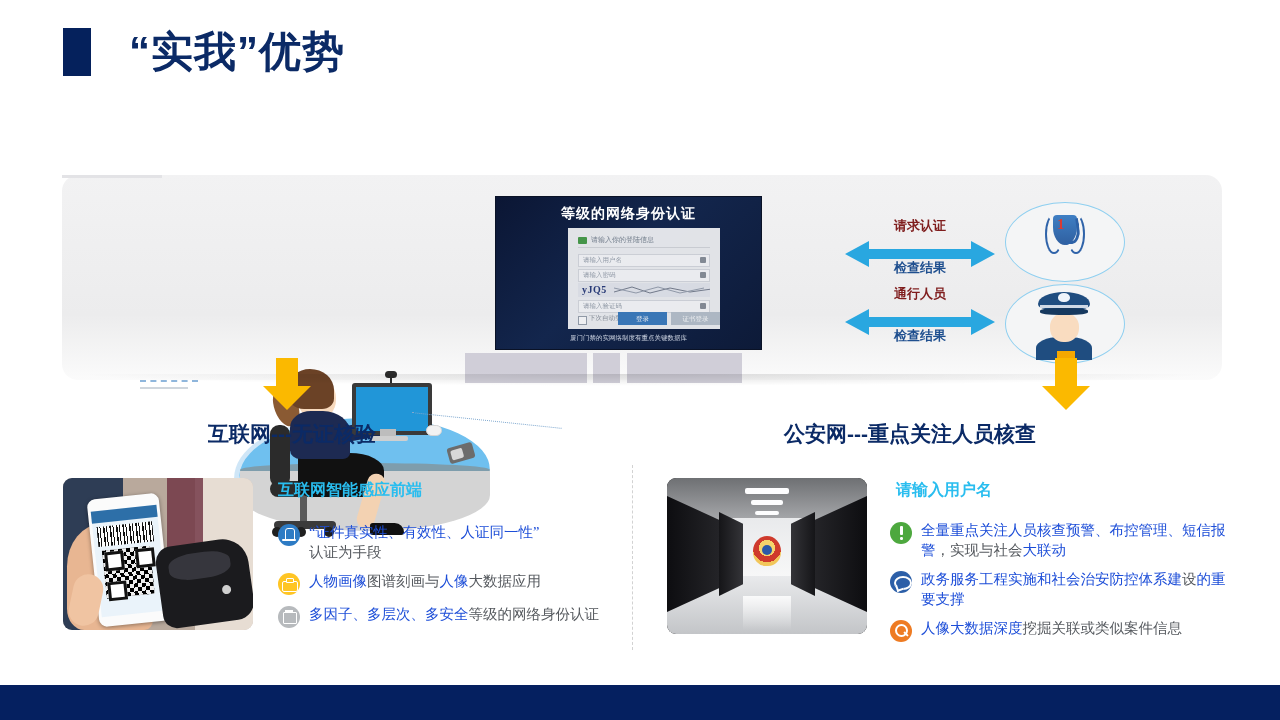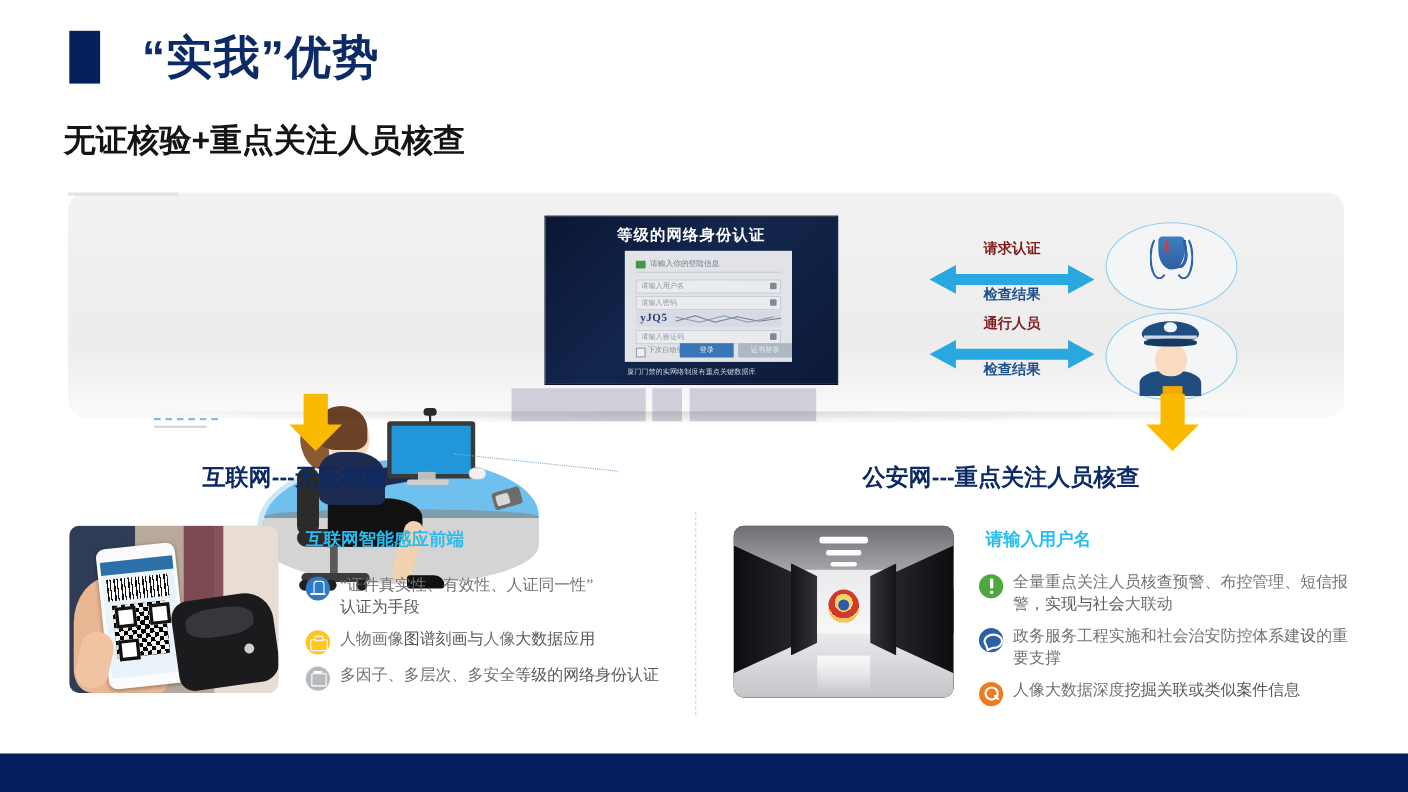--- a/index.html
+++ b/index.html
@@ -288,21 +288,21 @@
     border-left:24px solid transparent;border-right:24px solid transparent;
     border-top:24px solid #FBB900;
   }
   .da1{left:263px;top:358px;}
   .da2{left:1042px;top:358px;}
 
   
   .sec-head{
     position:absolute;font-size:21px;font-weight:bold;color:#0B2A66;white-space:nowrap;
   }
-  .sh-left{left:184px;top:420px;}
+  .sh-left{left:208px;top:420px;}
   .sh-right{left:784px;top:420px;}
 
   
   .divider{
     position:absolute;left:632px;top:465px;width:0;height:185px;
     border-left:1.5px dashed #d2d2d2;
   }
 
   
   .photo{position:absolute;border-radius:9px;overflow:hidden;}
@@ -410,21 +410,21 @@
 
   .bullet{position:relative;display:flex;align-items:flex-start;margin-bottom:9px;}
   .bullet-ico{
     flex:0 0 auto;width:22px;height:22px;border-radius:50%;margin-right:9px;margin-top:2px;
     position:relative;
   }
   .bullet-txt{
     font-size:14.5px;line-height:20px;color:#55595E;
     font-family:"Liberation Serif","DejaVu Serif",serif;
   }
-  .hl{color:#737373;}
+  .hl{color:#1d4ed8;}
 
   .ico-lamp{background:#2D7BC4;}
   .ico-lamp:before{
     content:"";position:absolute;left:7px;top:4px;width:8px;height:11px;
     border:1.6px solid #fff;border-radius:3px 3px 1px 1px;
   }
   .ico-lamp:after{
     content:"";position:absolute;left:4px;top:15px;width:14px;height:2px;background:#fff;border-radius:1px;
   }
   .ico-card{background:#B7BABD;}
@@ -476,21 +476,20 @@
 </style>
 </head>
 <body>
 
 <div class="slide">
 
   <div class="title-row">
     <div class="title-mark"></div>
     <div class="title-text">“实我”优势</div>
   </div>
-  <div class="subtitle">无证核验+重点关注人员核查</div>
 
   <div class="panel">
     <div class="wallstrip ws1"></div>
     <div class="wallstrip ws2"></div>
     <div class="wallstrip ws3"></div>
     <div class="ws4"></div>
     <div class="dashline"></div>
     <div class="dashline2"></div>
 
     <div class="desk-wrap">

